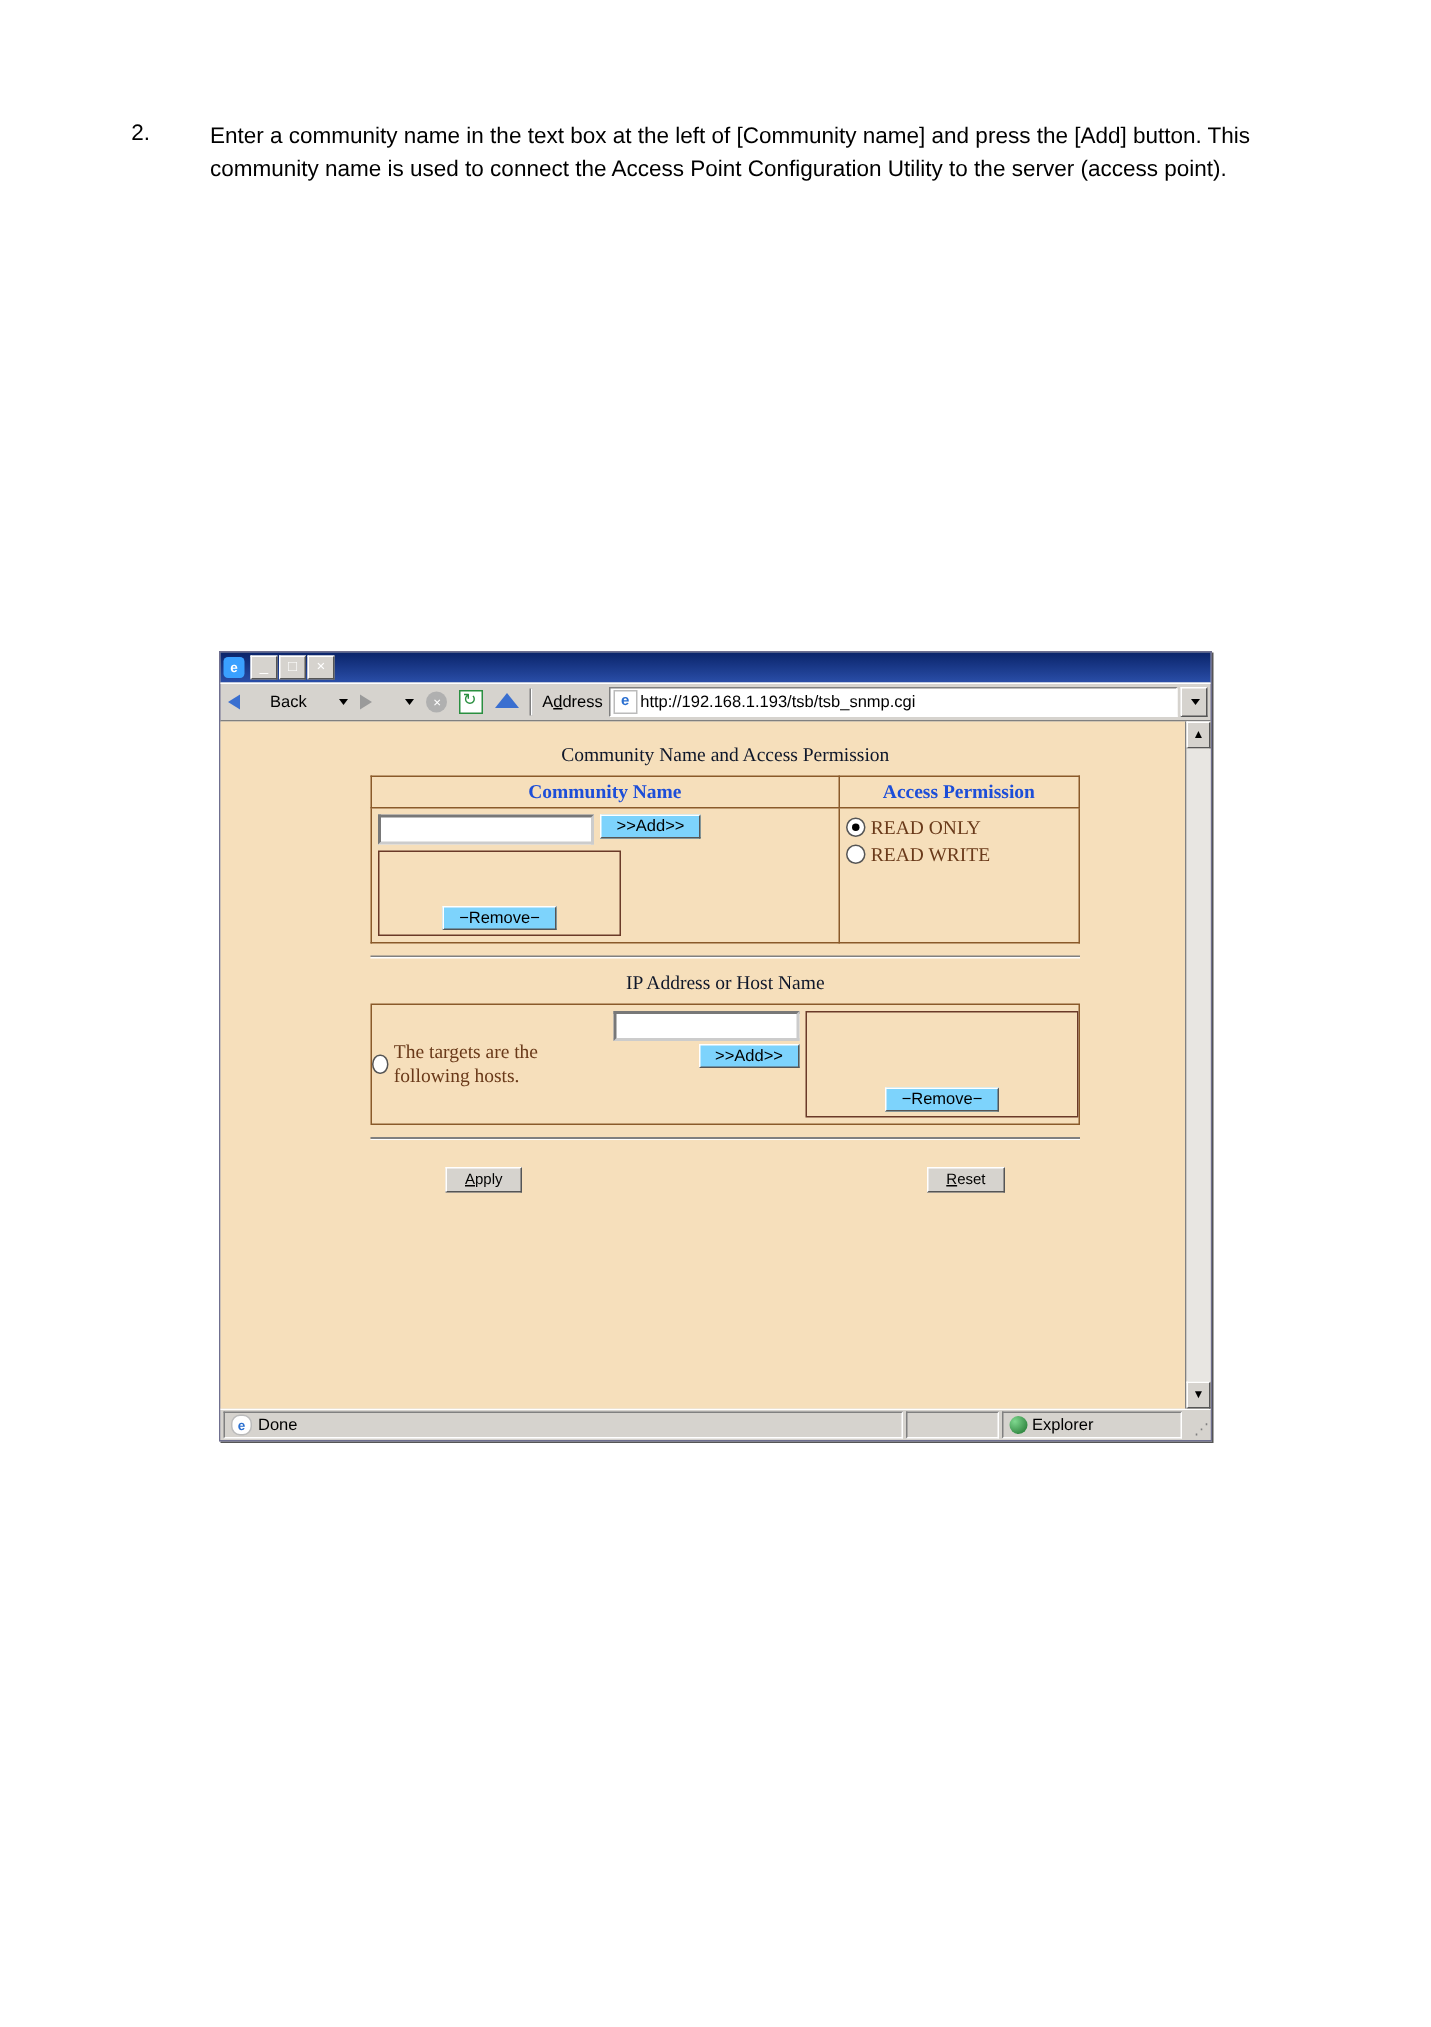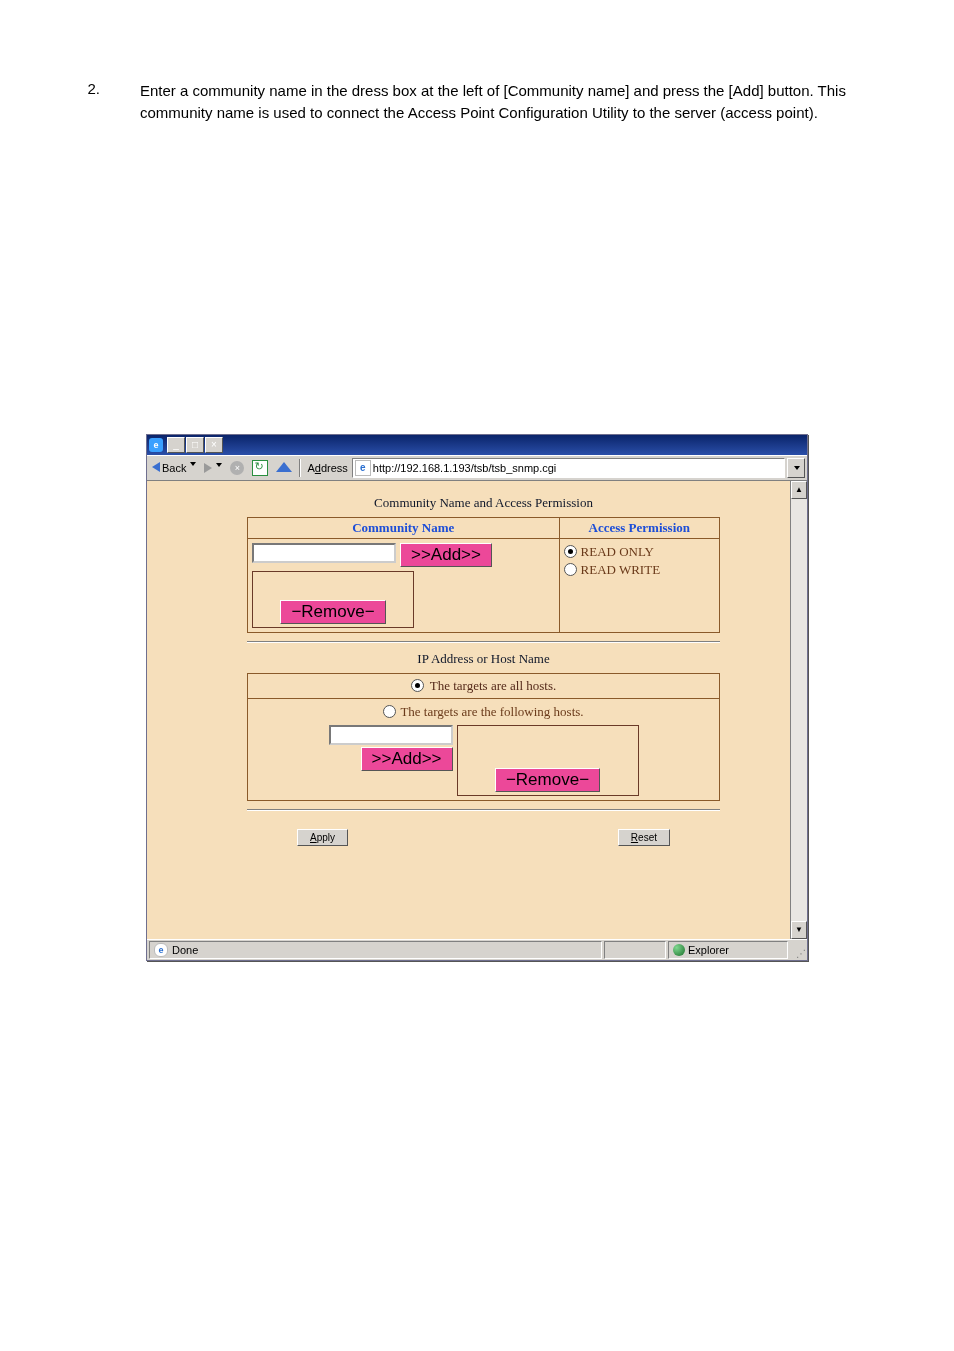--- a/index.html
+++ b/index.html
@@ -52,21 +52,21 @@
     height:20px;padding:0 2px;gap:2px;
     border-bottom:1px solid #808080;
   }
   .menu-item { padding:1px 6px; }
   .menu-item span.u { text-decoration: underline; }
   .menubar-logo { margin-left:auto; width:18px;height:16px;background:linear-gradient(#2a80d8,#084a9c);border:1px solid #888; }
   .toolbar {
     display:flex;align-items:center;height:24px;padding:0 2px;gap:2px;
     border-top:1px solid #fff;border-bottom:1px solid #808080;
   }
-  .tb-btn { padding:1px 3px;display:flex;align-items:flex-start;gap:2px; }
+  .tb-btn { padding:1px 3px;display:flex;align-items:center;gap:20px; }
   .tb-sep { width:1px;height:18px;background:#808080;border-right:1px solid #fff;margin:0 2px; }
   .arrow-left { width:0;height:0;border-top:5px solid transparent;border-bottom:5px solid transparent;border-right:8px solid #3a6fd0; }
   .arrow-right { width:0;height:0;border-top:5px solid transparent;border-bottom:5px solid transparent;border-left:8px solid #9a9a9a; }
   .drop { width:0;height:0;border-left:3px solid transparent;border-right:3px solid transparent;border-top:4px solid #000;margin-left:2px; }
   .stop-ico { width:14px;height:14px;border-radius:50%;background:#b0b0b0;display:flex;align-items:center;justify-content:center;color:#fff;font-size:9px; }
   .refresh-ico { width:14px;height:14px;border:1px solid #2a8f40;background:#fff;position:relative; }
   .refresh-ico:after{content:"↻";position:absolute;left:1px;top:-1px;font-size:11px;color:#2a8f40;}
   .home-ico { width:0;height:0;border-left:8px solid transparent;border-right:8px solid transparent;border-bottom:10px solid #3a6fd0;position:relative;top:-1px; }
   .addr-label { padding:0 2px; }
   .addr-label span.u{text-decoration:underline;}
@@ -89,21 +89,21 @@
 
   .section-title { text-align:center;margin-bottom:6px;color:#0f172a; }
 
   table.snmp { border-collapse:collapse;width:100%;margin-bottom:6px; }
   table.snmp th { border:1px solid #8a5a2a;background:#f6dfbb;color:#1d4ed8;font-weight:bold;font-family:"Times New Roman",serif;padding:2px 4px;font-size:13px;text-align:center; }
   table.snmp td { border:1px solid #8a5a2a;padding:4px;vertical-align:top; }
   .cell-left { width:66%; }
   .cell-right { width:34%; }
   .row1 { display:flex;gap:4px;align-items:flex-start; }
   .sunken-input { width:140px;height:16px;background:#fff;border:2px inset #ccc; }
-  .w95btn { background:#ec4899;border:1px solid #fff;border-right-color:#555;border-bottom-color:#555;padding:1px 10px;font-family:Arial;font-size:17px;color:#000; }
+  .w95btn { background:#7dd3fc;border:1px solid #fff;border-right-color:#555;border-bottom-color:#555;padding:1px 10px;font-family:Arial;font-size:11px;color:#000; }
   .listbox { border:1px solid #6a3a28;background:#f6dfbb;width:160px;height:52px;margin-top:4px;display:flex;flex-direction:column;justify-content:flex-end;align-items:center;padding-bottom:3px; }
   .listbox2 { border:1px solid #6a3a28;background:#f6dfbb;width:180px;height:66px;display:flex;flex-direction:column;justify-content:flex-end;align-items:center;padding-bottom:3px; }
   .radio-row { display:flex;align-items:center;gap:4px;color:#6a3a1a;font-family:"Times New Roman",serif;font-size:13px;padding:1px 0; }
   .radio { width:11px;height:11px;border-radius:50%;background:#fff;border:1px solid #555;display:flex;align-items:center;justify-content:center; }
   .radio.sel:after{content:"";width:5px;height:5px;background:#000;border-radius:50%;}
 
   .sep-line { height:2px;background:linear-gradient(#808080 0 1px,#fff 1px 2px);margin:8px 0; }
 
   .hosts-box { border:0; }
   .hosts-row { display:flex;justify-content:center;gap:6px;align-items:center;padding:4px 0;border-top:1px solid #8a5a2a;border-left:1px solid #8a5a2a;border-right:1px solid #8a5a2a; }
@@ -121,21 +121,21 @@
   .stat-right { width:110px;height:16px;border:1px solid #808080;border-right-color:#fff;border-bottom-color:#fff;display:flex;align-items:center;gap:3px;padding:0 4px; }
   .stat-ie { width:12px;height:12px;background:#fff;display:flex;align-items:center;justify-content:center;font-size:9px;font-weight:bold;color:#2a6fd0;border:1px solid #bbb;border-radius:6px; }
   .globe { width:12px;height:12px;border-radius:50%;background:radial-gradient(circle at 30% 30%, #7fd88f, #1a6f2a); }
   .resize { width:14px;height:16px;display:flex;align-items:flex-end;justify-content:flex-end;padding:0 1px 1px 0;color:#808080;font-size:10px;line-height:6px;letter-spacing:-2px; }
 </style>
 </head>
 <body>
 
 <div class="instr-row">
   <div class="instr-num">2.</div>
-  <div class="instr-body">Enter a community name in the dress box at the left of [Community name] and press the [Add] button. This community name is used to connect the Access Point Configuration Utility to the server (access point).</div>
+  <div class="instr-body">Enter a community name in the text box at the left of [Community name] and press the [Add] button. This community name is used to connect the Access Point Configuration Utility to the server (access point).</div>
 </div>
 
 <div class="screenshot-wrap">
   <div class="ie-window">
 
     <div class="titlebar">
       <span class="ie-logo">e</span>
       <div class="win-btns">
         <div class="win-btn">_</div>
         <div class="win-btn">□</div>
@@ -207,25 +207,21 @@
             </td>
           </tr>
         </tbody>
           </table>
 
         <div class="sep-line"></div>
 
         <div class="section-title">IP Address or Host Name</div>
 
         <div class="hosts-box">
-          <div class="hosts-row">
-            <span class="radio sel"></span>
-            <span>The targets are all hosts.</span>
-          </div>
-          <div class="hosts-row last" style="flex-direction:column;gap:4px;">
+          <div class="hosts-row last" style="flex-direction:row;gap:4px;">
             <div class="radio-row">
               <span class="radio"></span>
               <span>The targets are the following hosts.</span>
             </div>
             <div class="hosts-content">
               <div style="display:flex;flex-direction:column;gap:2px;align-items:flex-end;">
                 <div class="sunken-input" style="width:120px"></div>
                 <div class="w95btn">&gt;&gt;Add&gt;&gt;</div>
               </div>
               <div class="listbox2">

